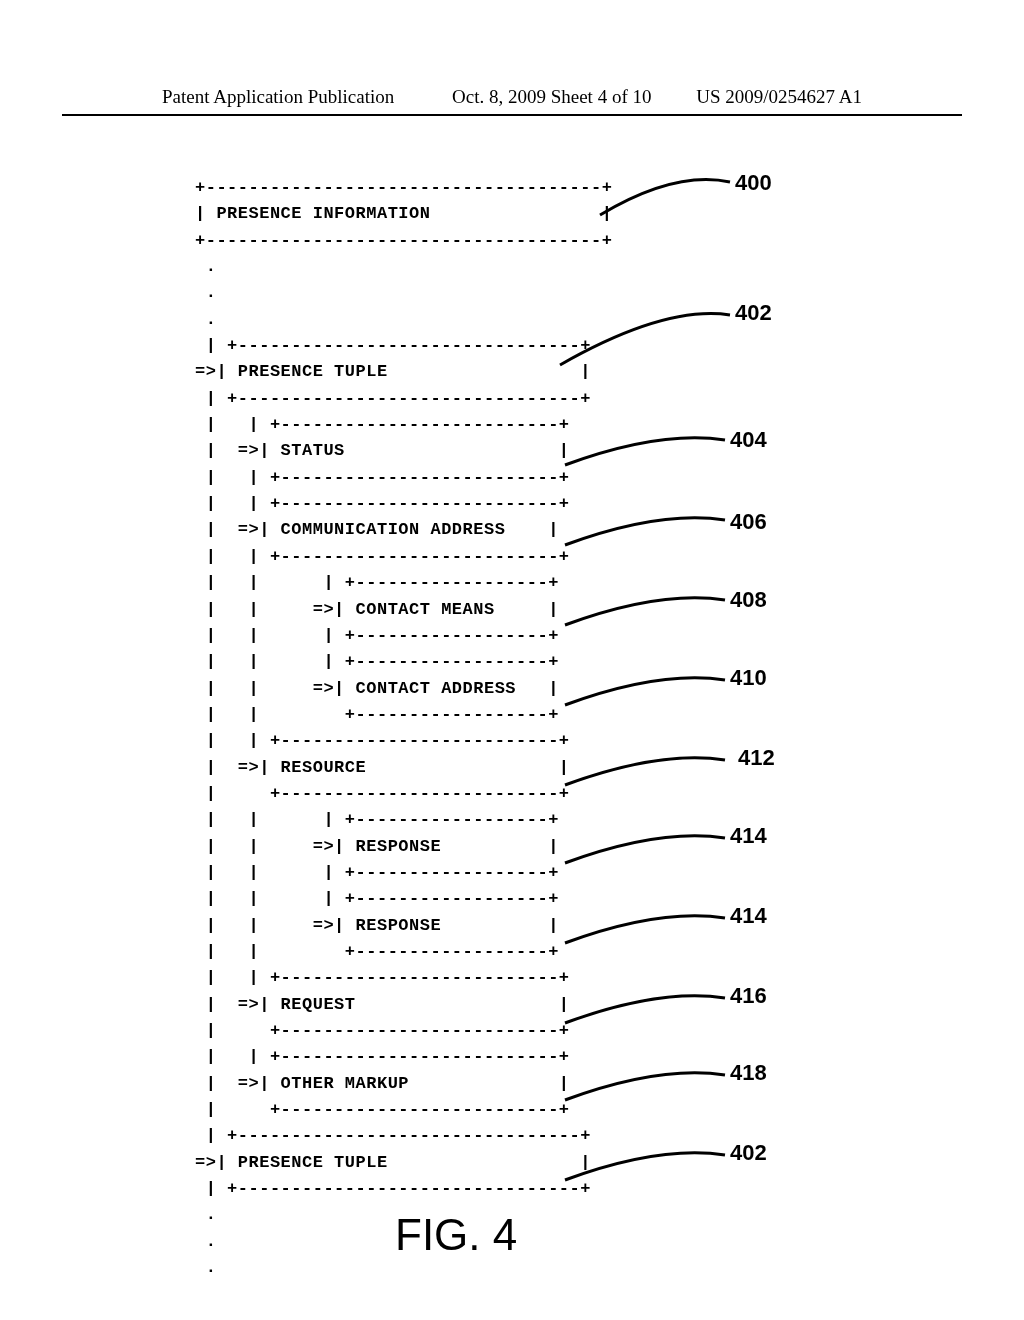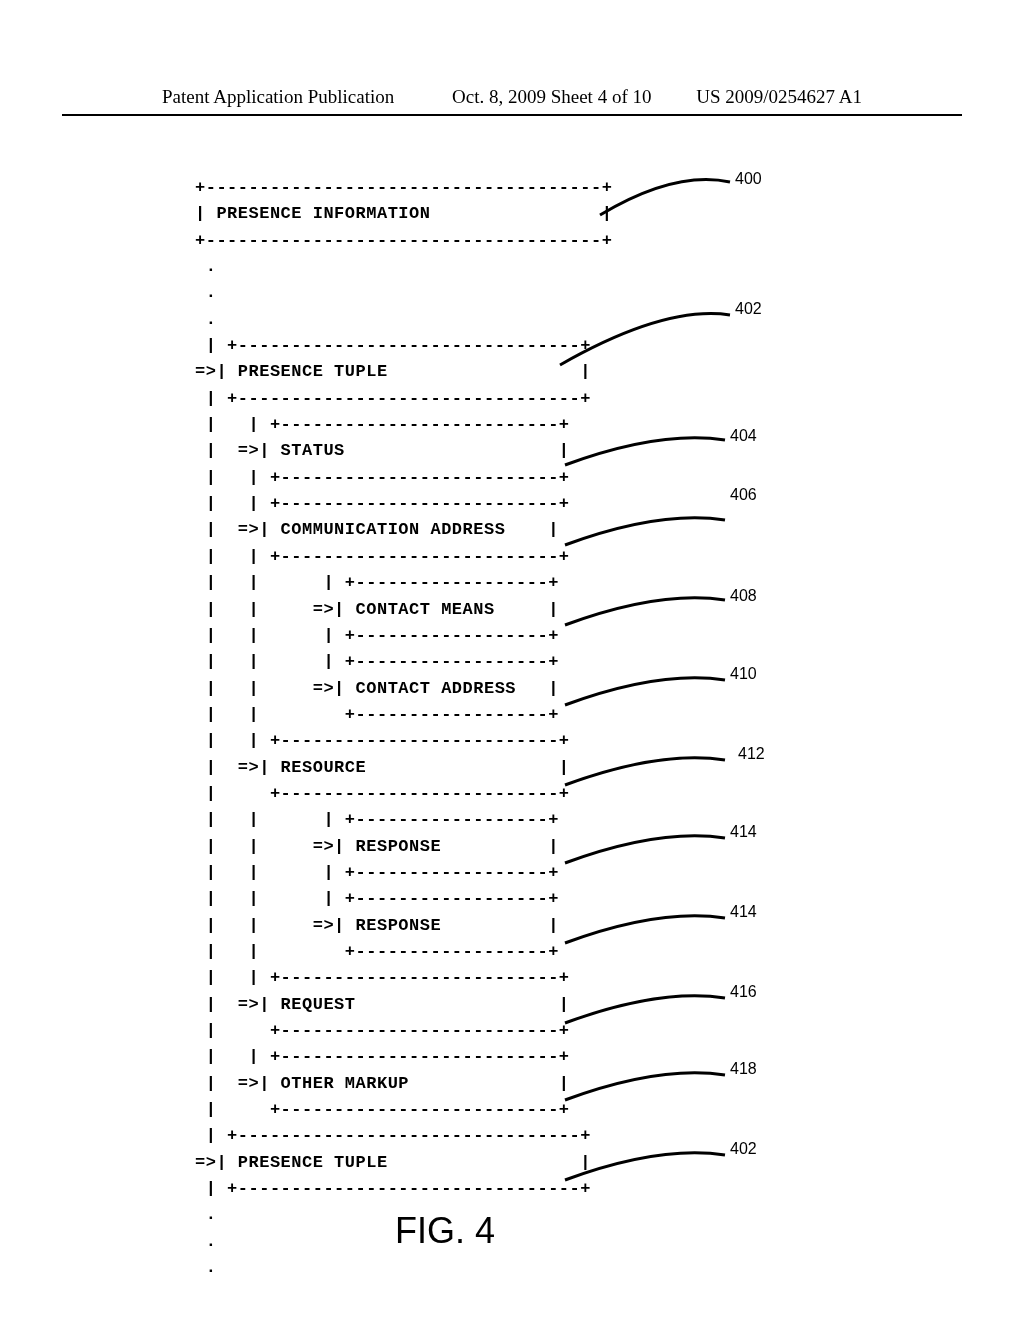--- a/index.html
+++ b/index.html
@@ -49,28 +49,28 @@
       font-weight: bold;
       line-height: 1.55;
       white-space: pre;
       letter-spacing: 0.5px;
     }
     .figure-label {
       position: absolute;
       top: 1210px;
       left: 395px;
       font-family: Arial, sans-serif;
-      font-size: 36px;
+      font-size: 44px;
       font-weight: normal;
     }
     .callout {
       position: absolute;
       font-family: Arial, sans-serif;
-      font-size: 16px;
-      font-weight: normal;
+      font-size: 22px;
+      font-weight: bold;
     }
     .callout-svg {
       position: absolute;
       pointer-events: none;
     }
   </style>
 </head>
 <body>
 
 <div class="header">
@@ -120,21 +120,21 @@
  | +--------------------------------+
  .
  .
  .</div>
 
 <div class="figure-label">FIG. 4</div>
 
 <div class="callout" style="top:170px; left:735px;">400</div>
 <div class="callout" style="top:300px; left:735px;">402</div>
 <div class="callout" style="top:427px; left:730px;">404</div>
-<div class="callout" style="top:486px; left:730px;">406</div>
+<div class="callout" style="top:509px; left:730px;">406</div>
 <div class="callout" style="top:587px; left:730px;">408</div>
 <div class="callout" style="top:665px; left:730px;">410</div>
 <div class="callout" style="top:745px; left:730px;margin-left:8px;">412</div>
 <div class="callout" style="top:823px; left:730px;">414</div>
 <div class="callout" style="top:903px; left:730px;">414</div>
 <div class="callout" style="top:983px; left:730px;text-align:right;">416</div>
 <div class="callout" style="top:1060px; left:730px;text-align:center;">418</div>
 <div class="callout" style="top:1140px; left:730px;">402</div>
 
 <svg class="callout-svg" style="top:160px; left:595px;" width="150" height="60">

